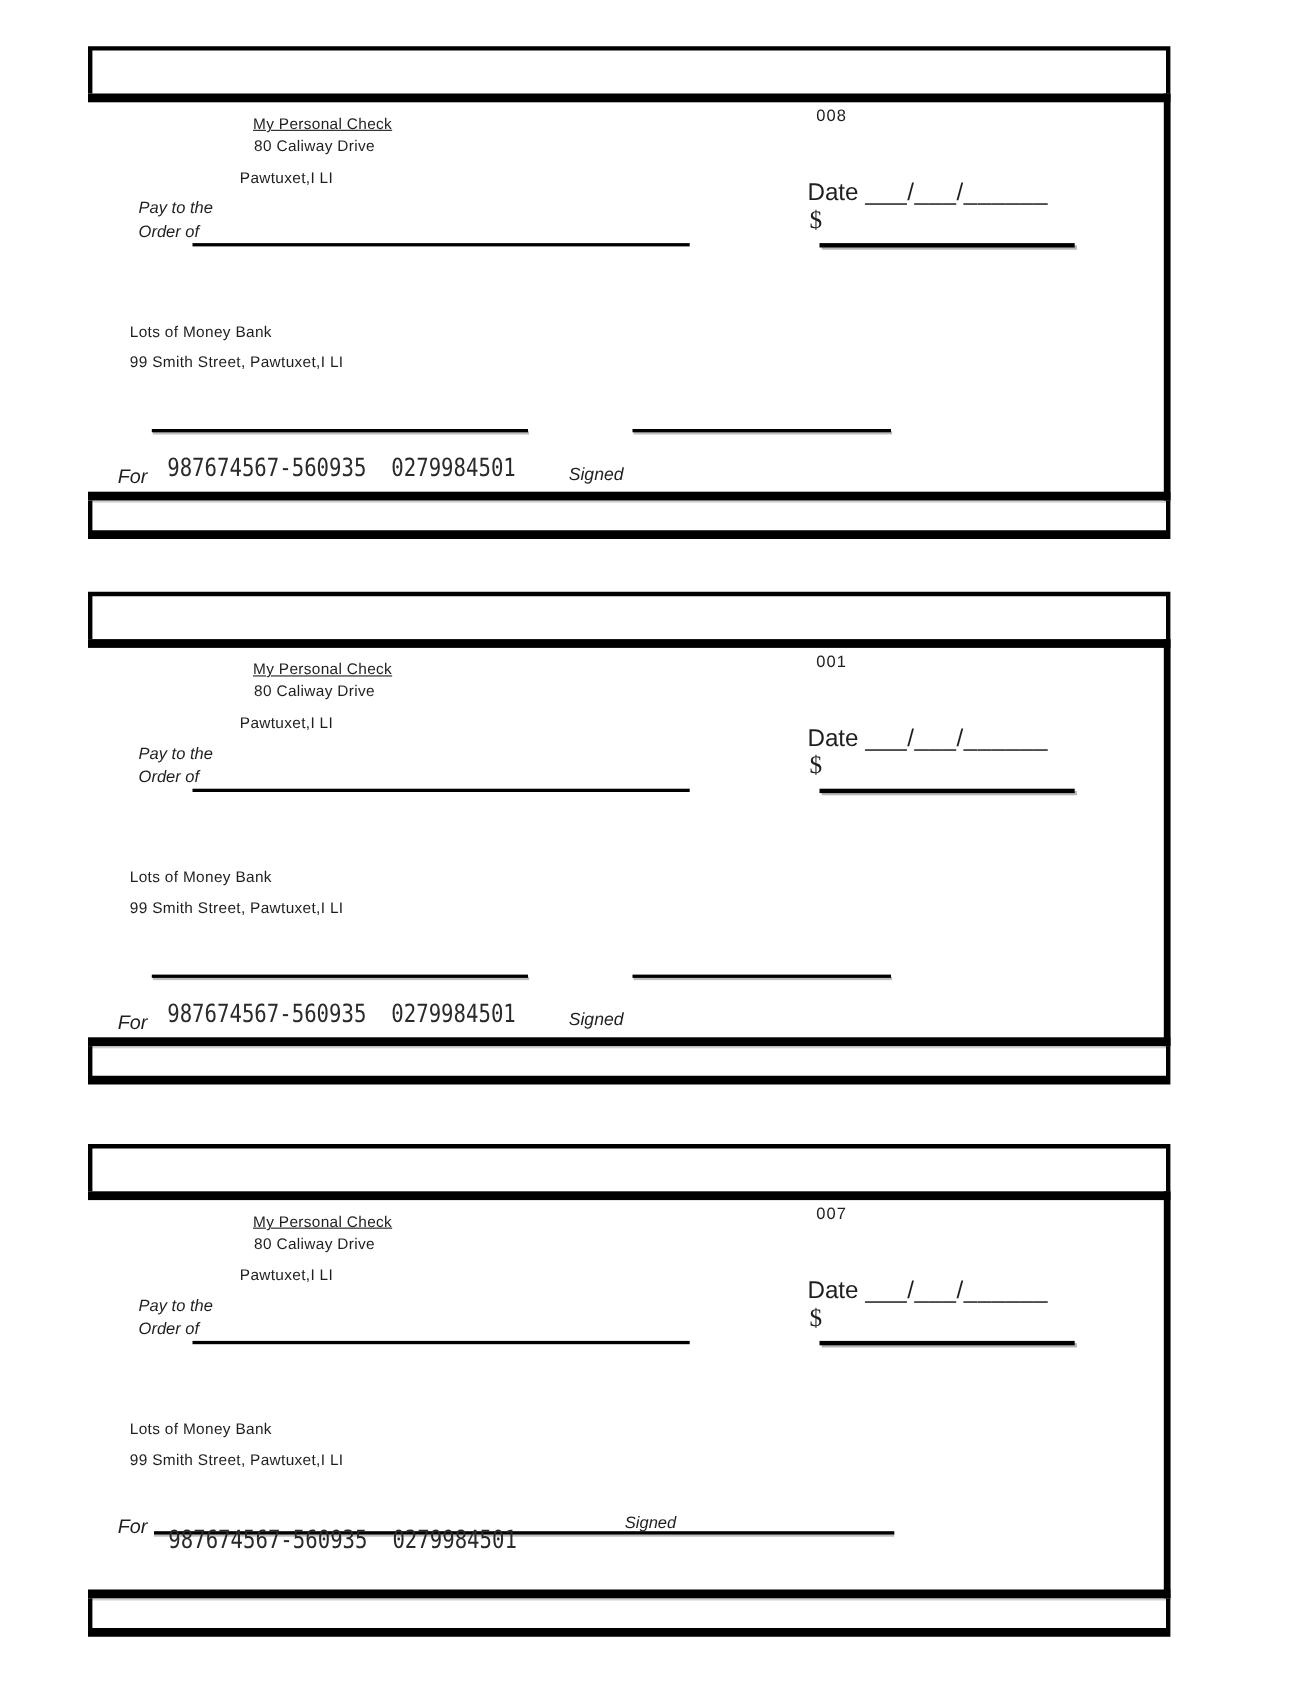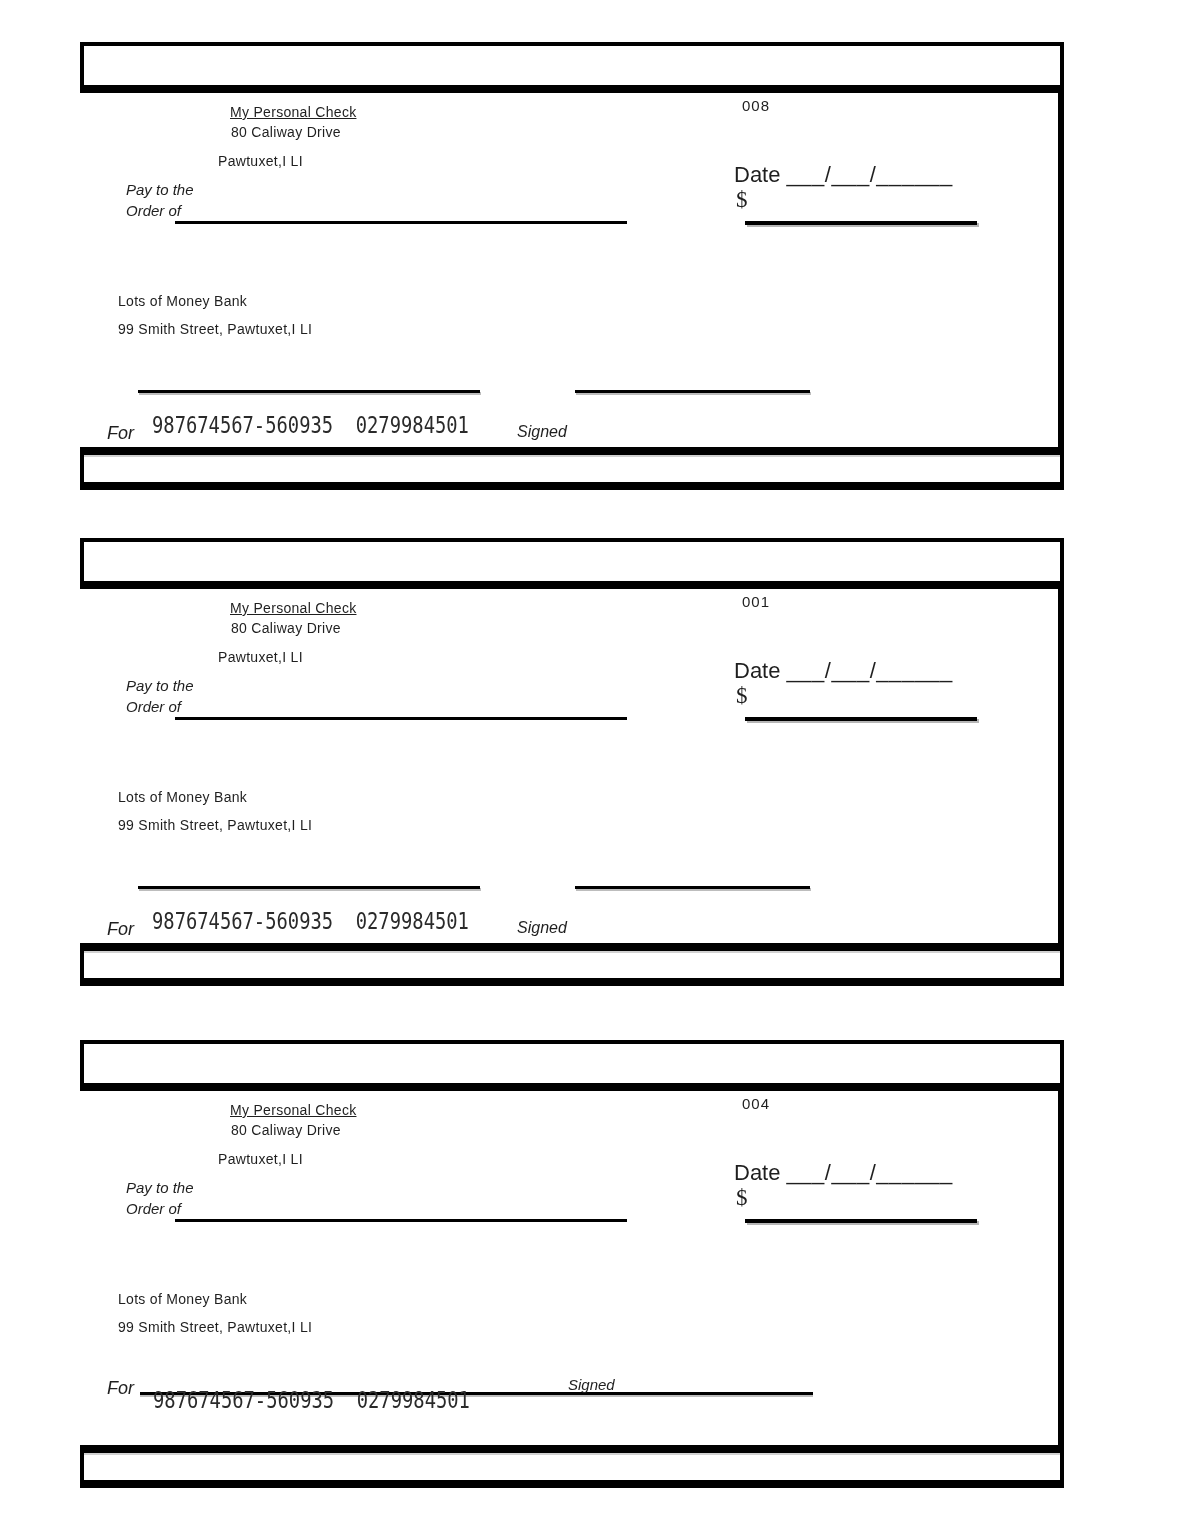--- a/index.html
+++ b/index.html
@@ -154,21 +154,21 @@
       <div class="micr">987674567-560935  0279984501</div>
       <div class="signed-label">Signed</div>
     </div>
   </div>
 
   <div class="check-unit unit-3">
     <div class="check-body">
       <div class="txt addr-name">My Personal Check</div>
       <div class="txt addr-1">80 Caliway Drive</div>
       <div class="txt addr-2">Pawtuxet,I LI</div>
-      <div class="check-no">004</div>
+      <div class="check-no">007</div>
 
       <div class="date-row"><span>Date</span> <span class="blanks">___/___/______</span></div>
 
       <div class="payto"><span>Pay to the</span><br><span>Order of</span></div>
       <div class="fill-line payee-line"></div>
 
       <div class="dollar">$</div>
       <div class="fill-line amount-line"></div>
 
       <div class="txt bank-name">Lots of Money Bank</div>

